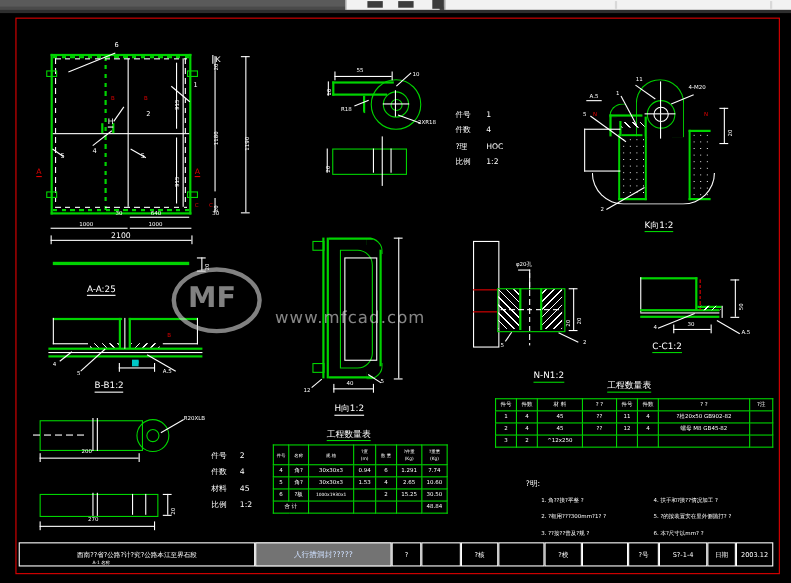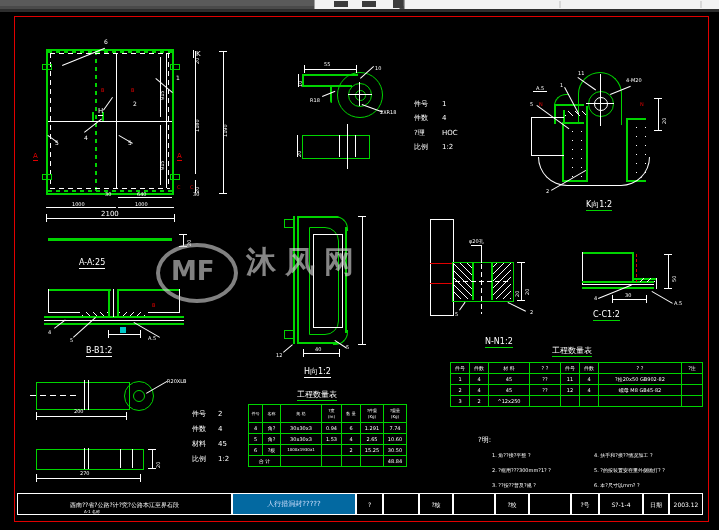--- a/index.html
+++ b/index.html
@@ -49,21 +49,21 @@
     background-image:radial-gradient(#fff 0.5px,transparent 0.6px),radial-gradient(#fff 0.5px,transparent 0.6px);
     background-size:6px 6px,9px 9px;background-position:0 0,4px 3px;}
 
   
   table.tbl{position:absolute;border-collapse:collapse;color:#fff;font-size:5px;line-height:6px;}
   table.tbl td,table.tbl th{border:1px solid #00d400;padding:0;text-align:center;font-weight:normal;height:10px;}
 
   
   .tb{position:absolute;left:17px;top:481px;width:686px;height:22px;}
   .tb .cell{position:absolute;border:1px solid #fff;box-sizing:border-box;color:#fff;font-size:6px;display:flex;align-items:center;justify-content:center;text-align:center;line-height:7px;overflow:hidden;}
-  .tb .hl{background:#0369a1;color:#cfe0ff;}
+  .tb .hl{background:#737373;color:#cfe0ff;}
 
   
   .wm{position:absolute;left:150px;top:228px;width:400px;height:62px;opacity:.62;pointer-events:none;}
   .wm .wtxt{position:absolute;left:96px;top:2px;color:#d8d8d8;font-size:30px;font-weight:bold;letter-spacing:9px;font-family:"DejaVu Sans",sans-serif;}
   .wm .wurl{position:absolute;left:100px;top:40px;color:#d8d8d8;font-size:15px;letter-spacing:1px;font-family:"DejaVu Sans",sans-serif;}
   .wm .wlogo{position:absolute;left:6px;top:3px;width:74px;height:52px;border-radius:50%;border:4px solid #d0d0d0;}
   .wm .wlogo:after{content:"MF";position:absolute;left:11px;top:9px;color:#d0d0d0;font-size:26px;font-weight:bold;font-family:"DejaVu Sans",sans-serif;}
 </style>
 </head>
 <body>
@@ -513,21 +513,21 @@
           <td></td>
           <td></td>
           <td>48.84</td>
         </tr>
       </tbody>
         </table>
     </div>
 
     <div class="wm">
       <div class="wlogo"></div>
-      <div class="wtxt">沐风网</div>
+      <div class="wurl">www.mfcad.com</div>
     </div>
 
     <div class="tb">
       <div class="cell" style="left:0;top:0;width:215px;height:22px;font-size:6px;">西南??省?公路?计?究?公路本江至界石段</div>
       <div class="cell" style="left:40px;top:14px;width:70px;height:8px;border:0;font-size:4px;">A-1   名称</div>
       <div class="cell hl" style="left:215px;top:0;width:124px;height:22px;font-size:7px;">人行措洞封?????</div>
       <div class="cell" style="left:339px;top:0;width:27px;height:22px;">?</div>
       <div class="cell" style="left:366px;top:0;width:36px;height:22px;"></div>
       <div class="cell" style="left:402px;top:0;width:34px;height:22px;">?核</div>
       <div class="cell" style="left:436px;top:0;width:42px;height:22px;"></div>

